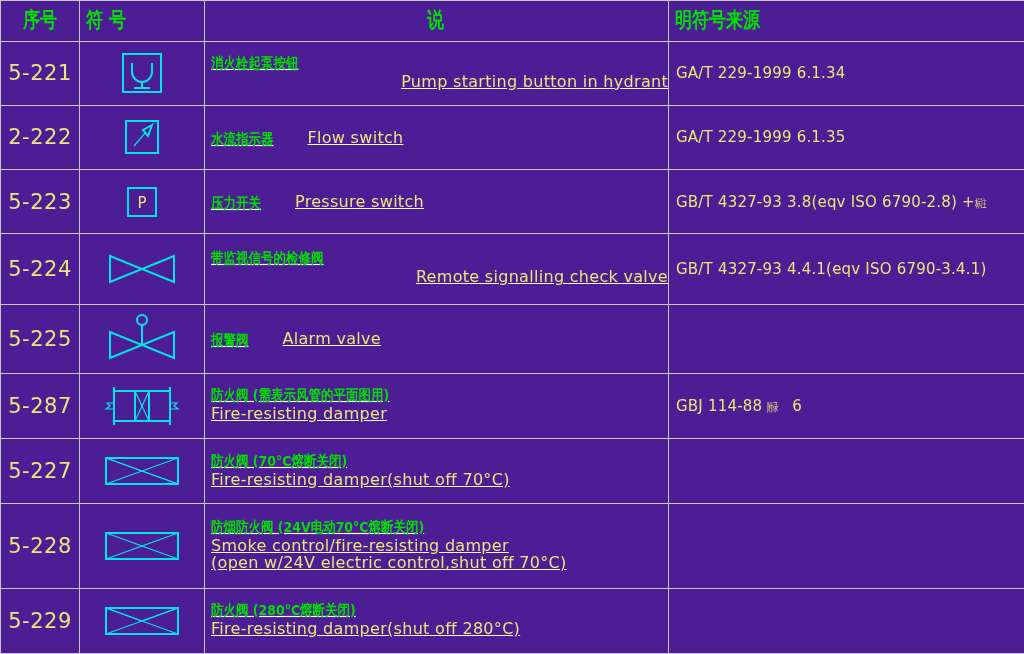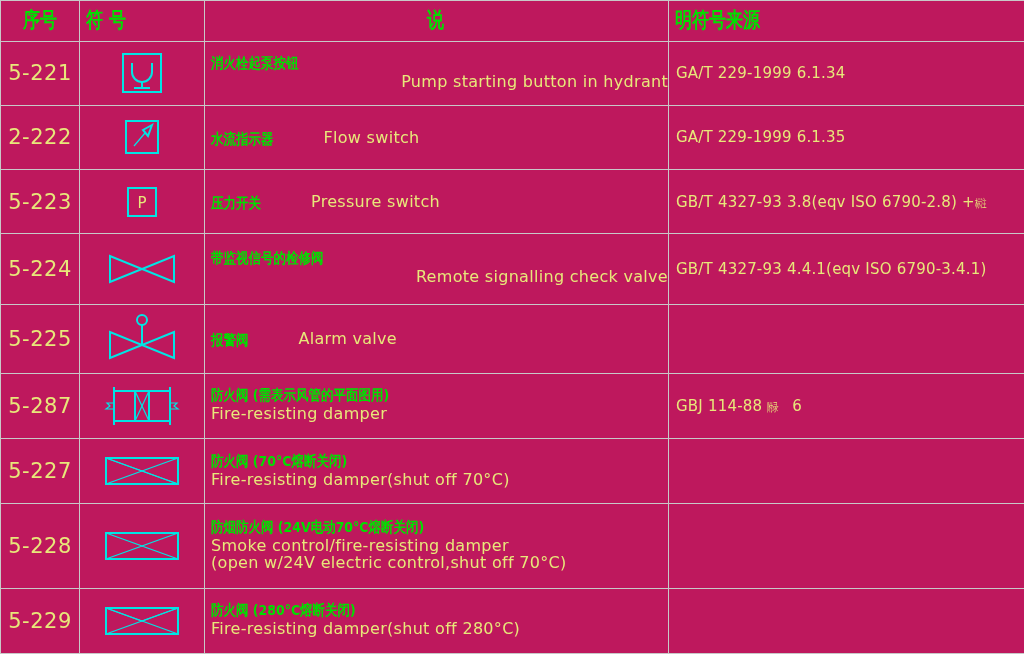--- a/index.html
+++ b/index.html
@@ -18,21 +18,21 @@
   table.legend{
     border-collapse:collapse;
     width:1024px;height:654px;
     table-layout:fixed;
     border:0;
   }
   table.legend td,table.legend th{
     border:1px solid #c8c8c8;
     padding:0;
     vertical-align:middle;
-    background:#be185d;
+    background:#4c1d95;
     box-sizing:border-box;
   }
   
   col.c-no{width:79px;}
   col.c-sym{width:125px;}
   col.c-desc{width:464px;}
   col.c-src{width:356px;}
 
   
   tr.head td{height:40px;}
@@ -79,41 +79,42 @@
   }
   svg.sym{display:block;}
   .cy{stroke:#00e5e5;fill:none;stroke-width:2;}
   .cy-thin{stroke:#00e5e5;fill:none;stroke-width:1.2;}
   .cy-txt{fill:#e8e87a;font-size:15px;font-family:"DejaVu Sans",sans-serif;}
 
   
   .desc{
     padding:5px 0 5px 6px;
     line-height:1.12;
+    text-decoration:underline;
   }
   .cn{
     color:#00e000;
     font-size:12.5px;
     font-weight:700;
     letter-spacing:0;
     white-space:nowrap;
     transform:scaleY(1.18);
     transform-origin:left center;
     display:block;
     margin-bottom:3px;
   }
   .en{
     color:#e8e87a;
     font-size:16px;
     white-space:nowrap;
     letter-spacing:.3px;
     display:block;
   }
   .en.indent{padding-left:74px;text-align:right;}
-  .inline-row{display:flex;align-items:baseline;gap:16px;}
+  .inline-row{display:flex;align-items:baseline;gap:0;}
   .inline-row .cn{margin-bottom:0;min-width:0;}
   .inline-row .en{margin-left:34px;}
 
   
   .src{
     color:#e8e87a;
     font-size:15px;
     padding-left:7px;
     white-space:nowrap;
     letter-spacing:.2px;

